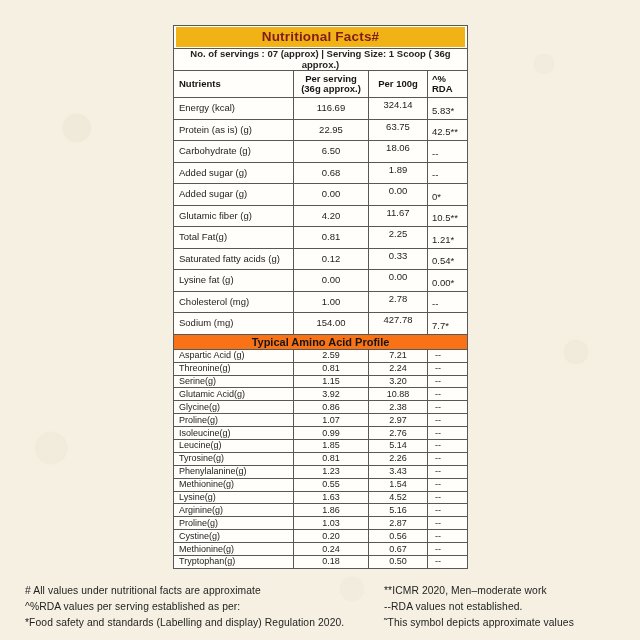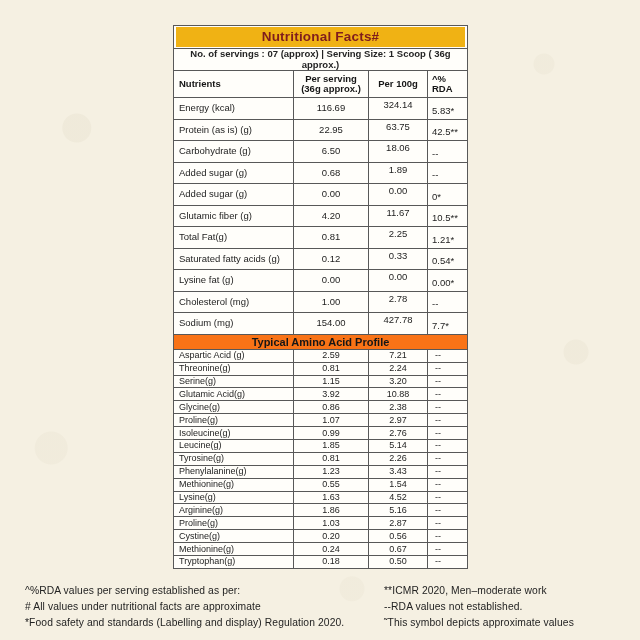--- a/index.html
+++ b/index.html
@@ -292,22 +292,22 @@
             <td class="c-label">Tryptophan(g)</td>
             <td class="c-serv">0.18</td>
             <td class="c-100">0.50</td>
             <td class="c-rda">--</td>
           </tr>
         </tbody>
     </table>
   </div>
 
   <div class="footnotes-left" id="footnotes-left">
+      <div># All values under nutritional facts are approximate</div>
       <div>^%RDA values per serving established as per:</div>
-      <div># All values under nutritional facts are approximate</div>
       <div>*Food safety and standards (Labelling and display) Regulation 2020.</div>
     </div>
   <div class="footnotes-right" id="footnotes-right">
       <div>**ICMR 2020, Men–moderate work</div>
       <div>--RDA values not established.</div>
       <div>˜This symbol depicts approximate values</div>
     </div>
 
 </div>
 

